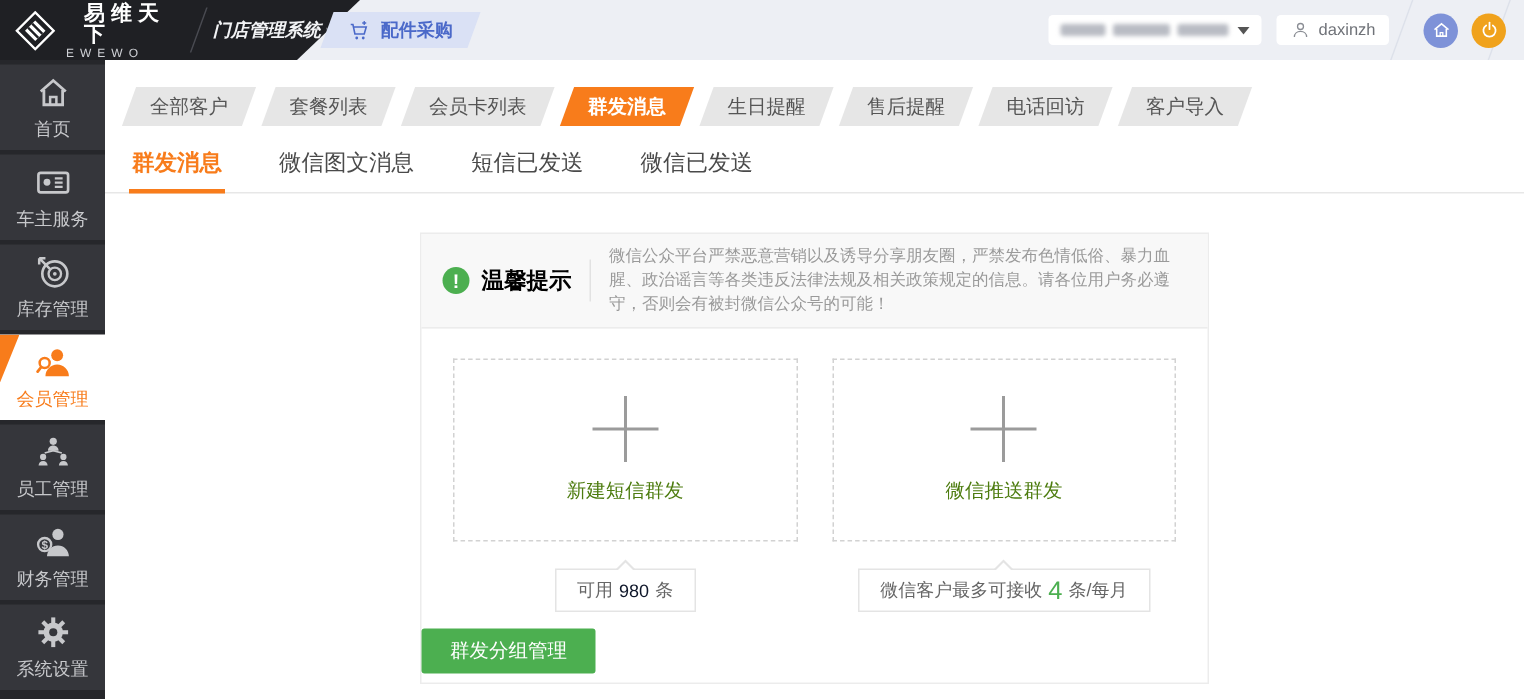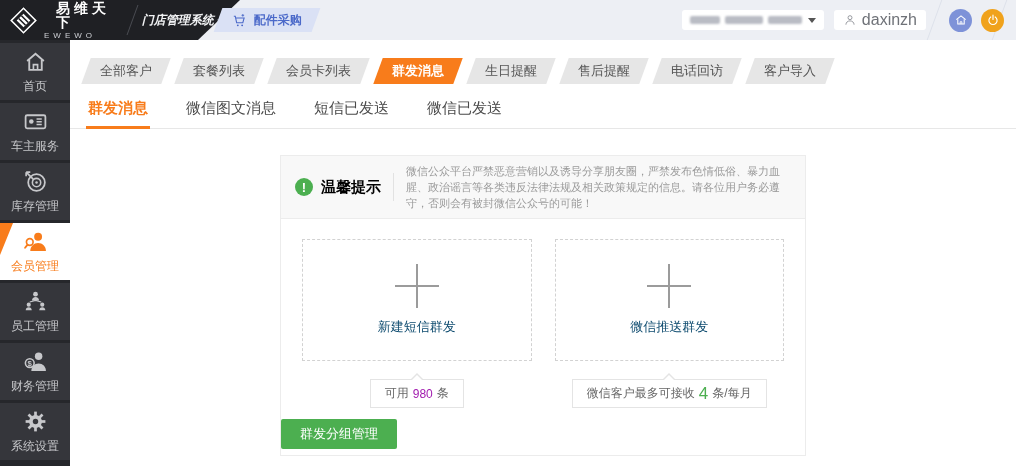--- a/index.html
+++ b/index.html
@@ -25,21 +25,21 @@
   .parts-btn-inner{transform:skewX(20deg);display:flex;align-items:center;gap:6px;color:#4b69c9;font-size:12px;font-weight:bold;}
   .header-right{position:absolute;right:12px;top:0;height:40px;display:flex;align-items:center;z-index:2;}
   .store-select{width:142px;height:20px;background:#fff;border-radius:3px;display:flex;align-items:center;
     padding:0 8px;box-sizing:border-box;cursor:pointer;}
   .redacted{display:flex;gap:5px;flex:1;align-items:center;filter:blur(1.3px);}
   .redacted i{display:block;height:8px;border-radius:2px;background:#b9bcc4;}
   .redacted i:nth-child(1){width:30px;} .redacted i:nth-child(2){width:38px;} .redacted i:nth-child(3){width:34px;}
   .caret{width:0;height:0;border-left:4px solid transparent;border-right:4px solid transparent;border-top:5px solid #555;}
   .user-box{height:20px;background:#fff;border-radius:3px;display:flex;align-items:center;gap:5px;
     padding:0 9px;margin-left:10px;color:#8a8d94;}
-  .user-box .uname{font-size:16px;color:#6f7278;}
+  .user-box .uname{font-size:11px;color:#6f7278;}
   .circle-btn{width:23px;height:23px;border-radius:50%;display:flex;align-items:center;justify-content:center;cursor:pointer;}
   .home-btn{background:#7e92d8;margin-left:23px;}
   .power-btn{background:#f0a21c;margin-left:9px;}
 
   
   .sidebar{position:absolute;top:40px;left:0;bottom:0;width:70px;background:#26272b;z-index:20;}
   .side-item{height:57px;margin:3px 0 0 0;background:#35363b;color:#c7c8cb;display:flex;flex-direction:column;
     align-items:center;justify-content:center;cursor:pointer;position:relative;}
   .side-item .s-icon{width:25px;height:25px;color:#c7c8cb;}
   .side-item .s-label{font-size:12px;margin-top:4px;text-align:right;}
@@ -69,31 +69,31 @@
   .notice-title{color:#000000;font-size:15px;font-weight:bold;margin:0 12px 0 8px;white-space:nowrap;}
   .v-divider{width:1px;height:28px;background:#e2e2e2;margin-right:12px;flex:0 0 auto;}
   .notice-text{flex:1;font-size:11px;color:#9a9a9a;line-height:16px;margin:0;}
 
   .boxes{display:flex;gap:23px;margin:20px 21px 0;}
   .dashed-box{flex:1;height:122px;border:1px dashed #d2d2d2;box-sizing:border-box;display:flex;flex-direction:column;
     align-items:center;justify-content:center;cursor:pointer;}
   .plus{position:relative;width:44px;height:44px;margin-bottom:10px;}
   .plus::before{content:"";position:absolute;left:0;top:50%;width:44px;height:2px;background:#9b9b9b;margin-top:-1px;}
   .plus::after{content:"";position:absolute;top:0;left:50%;height:44px;width:2px;background:#9b9b9b;margin-left:-1px;}
-  .box-label{font-size:13px;color:#0c4a6e;}
+  .box-label{font-size:13px;color:#4d7c0f;}
 
   .quota-row{display:flex;gap:23px;margin:18px 21px 0;}
   .quota-cell{flex:1;display:flex;justify-content:center;}
   .quota-box{position:relative;border:1px solid #e4e4e4;background:#fff;padding:5px 14px;font-size:12px;color:#666;
     display:flex;align-items:center;gap:4px;white-space:nowrap;}
   .quota-box::before{content:"";position:absolute;top:-7px;left:50%;margin-left:-7px;width:0;height:0;
     border-left:7px solid transparent;border-right:7px solid transparent;border-bottom:7px solid #e4e4e4;}
   .quota-box::after{content:"";position:absolute;top:-5.5px;left:50%;margin-left:-6px;width:0;height:0;
     border-left:6px solid transparent;border-right:6px solid transparent;border-bottom:6px solid #fff;}
-  .q-orange{color:#a21caf;}
+  .q-orange{color:#0f172a;}
   .q-green{color:#4caf50;font-size:17px;line-height:1;font-weight:normal;}
 
   .btn-row{display:flex;justify-content:flex-start;margin-top:11px;padding-bottom:6px;}
   .green-btn{background:#4caf50;color:#fff;border:none;border-radius:2px;font-size:13px;padding:6px 19px;
     cursor:pointer;font-family:inherit;}
 </style>
 </head>
 <body>
 
 <div class="app">

